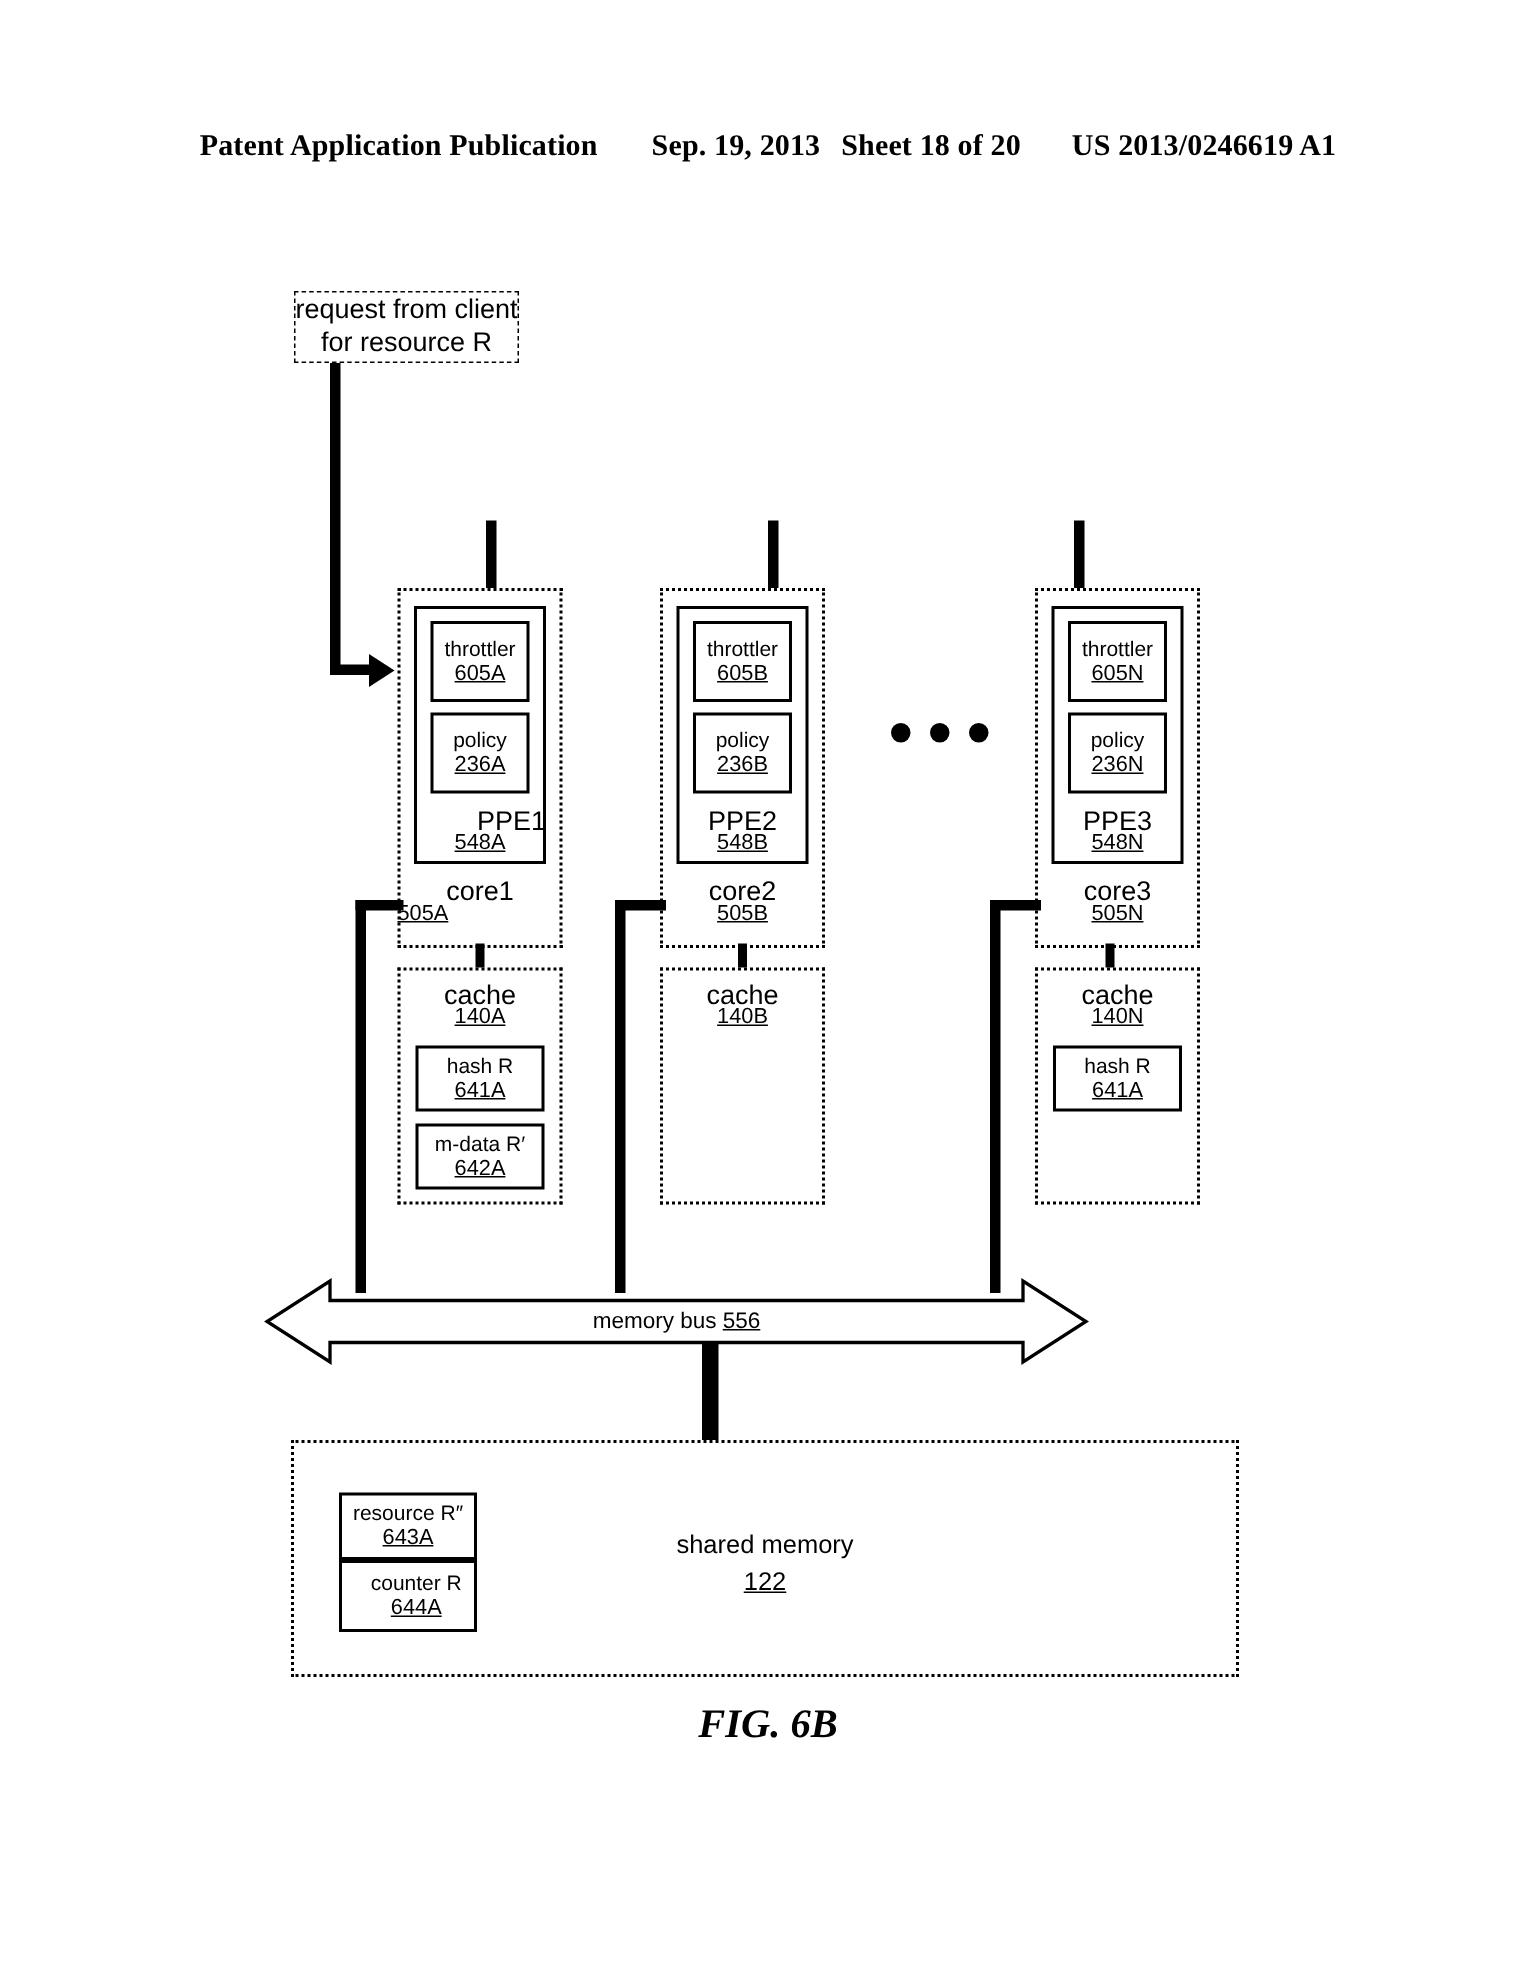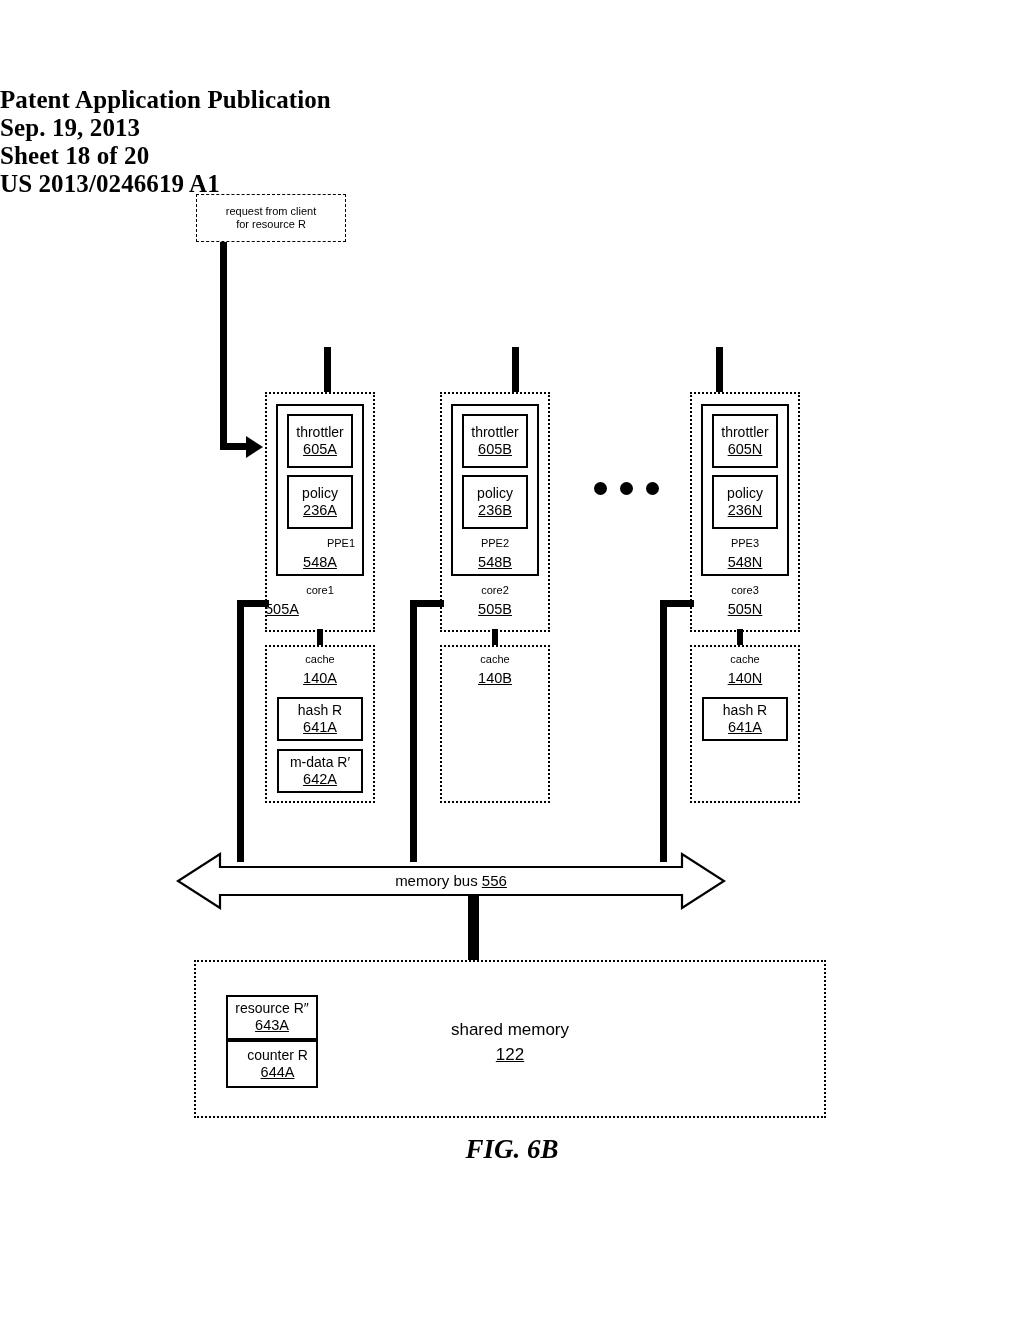--- a/index.html
+++ b/index.html
@@ -20,24 +20,23 @@
   #pub-header {
     position: absolute;
     left: 0;
     top: 86px;
     width: 1024px;
     display: flex;
     justify-content: center;
     align-items: baseline;
     font-family: "Liberation Serif", serif;
     font-weight: bold;
-    font-size: 25px;
+    font-size: 20px;
     color: #000;
     letter-spacing: 0.1px;
-    flex-direction: column;
   }
   #pub-header .seg { white-space: nowrap; }
   #pub-header .gap-lg { display: inline-block; width: 36px; }
   #pub-header .gap-md { display: inline-block; width: 14px; }
   #pub-header .gap-xl { display: inline-block; width: 34px; }
 
   
   .box {
     position: absolute;
     box-sizing: border-box;
@@ -47,21 +46,21 @@
     align-items: center;
     color: #000;
     line-height: 1.22;
   }
   .dotted { border: 2px dotted #000; }
   .dashed-thin { border: 1.5px dashed #000; }
   .solid { border: 2.5px solid #000; }
   .solid-thin { border: 2px solid #000; }
 
   .lbl {
-    font-size: 11px;
+    font-size: 18px;
     text-align: center;
     white-space: nowrap;
   }
   .lbl.small { font-size: 14px; }
   .ref {
     font-size: 14.5px;
     text-decoration: underline;
     text-align: center;
   }
   .center-stack {

